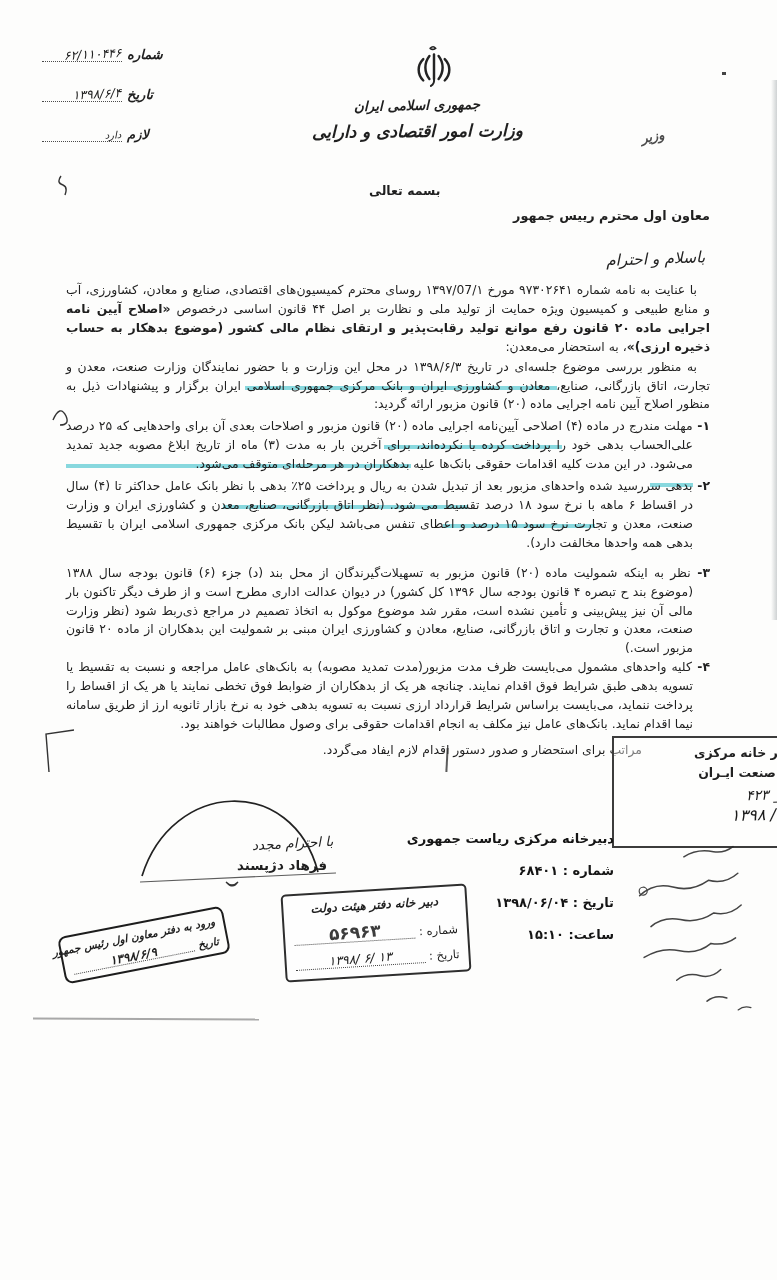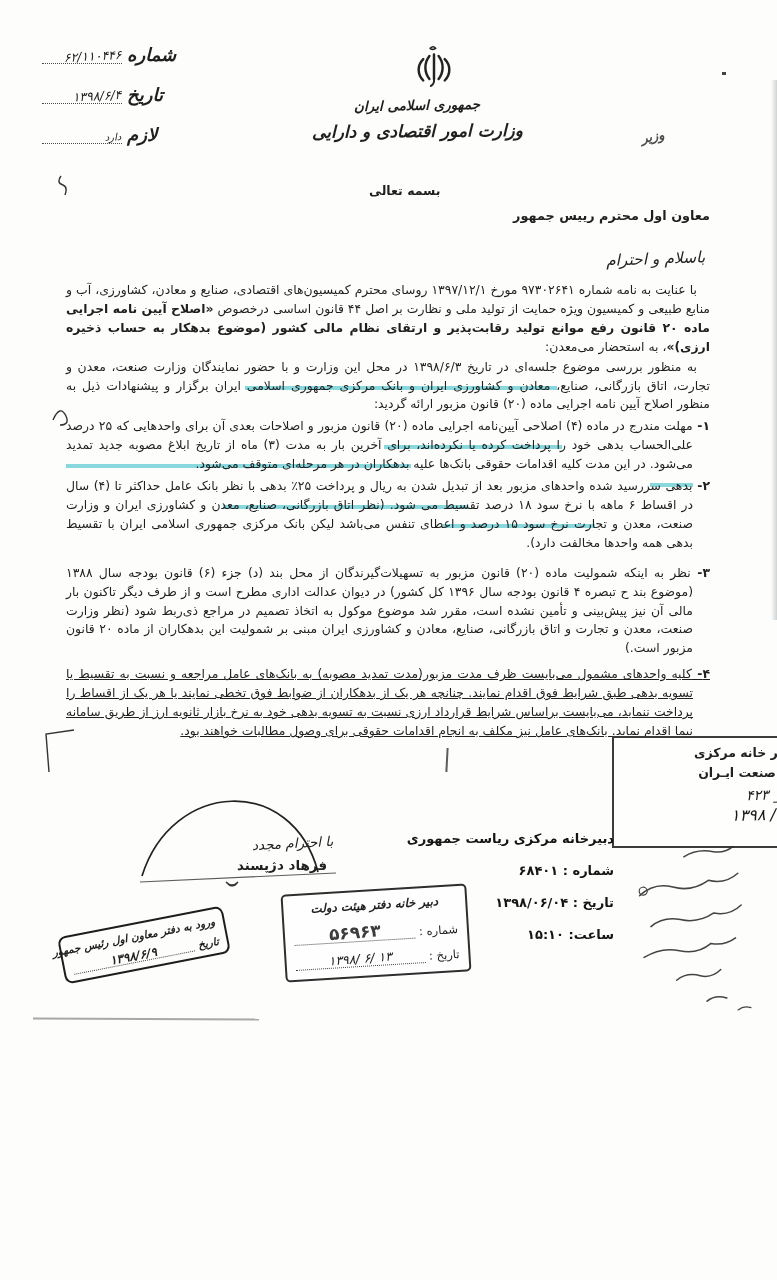--- a/index.html
+++ b/index.html
@@ -1,21 +1,21 @@
 <!DOCTYPE html>
 <html lang="fa"><head>
 <meta charset="utf-8">
 <style>
   html,body{margin:0;padding:0;background:#ffffff;}
   .page{position:relative;width:777px;height:1280px;background:#fdfdfc;overflow:hidden;
         font-family:"DejaVu Sans",sans-serif;direction:rtl;color:#1f1f1f;}
   
   .hdr-fields{position:absolute;top:44px;left:38px;width:160px;}
   .f-row{position:absolute;left:0;width:160px;white-space:nowrap;text-align:left;}
-  .f-label{font-weight:bold;font-size:18px;font-style:italic;letter-spacing:-.3px;}
+  .f-label{font-weight:bold;font-size:13px;font-style:italic;letter-spacing:-.3px;}
   .f-dots{display:inline-block;min-width:80px;border-bottom:1.6px dotted #4a4a4a;position:relative;height:15px;vertical-align:-3px;margin-left:4px;}
   .f-val{position:absolute;right:0;bottom:1px;font-size:12.5px;font-style:italic;white-space:nowrap;
          transform:rotate(-3deg);transform-origin:right bottom;color:#222;}
   .f-val.small{font-size:10px;}
   .emblem{position:absolute;left:411px;top:42px;}
   .country{position:absolute;left:332px;top:97px;width:170px;text-align:center;
            font-size:13.5px;font-weight:bold;font-style:italic;letter-spacing:-.4px;transform:rotate(-1deg);}
   .ministry{position:absolute;left:305px;top:121px;width:225px;text-align:center;
             font-size:17px;font-weight:bold;font-style:italic;letter-spacing:-.5px;transform:rotate(-.5deg);}
   .minister-side{position:absolute;left:641px;top:129px;font-size:13px;font-weight:bold;font-style:italic;
@@ -26,21 +26,21 @@
              font-size:12.8px;line-height:20px;}
   .salutation{position:absolute;right:72px;top:250px;font-size:15.5px;font-style:italic;
               transform:rotate(-2deg);letter-spacing:.5px;color:#222;}
   
   .body{position:absolute;top:281px;right:67px;left:66px;font-size:12.4px;line-height:18.9px;
         text-align:justify;text-align-last:right;letter-spacing:0;}
   .para{margin:0;text-indent:13px;}
   .para + .para{margin-top:1px;}
   .item{margin-top:3px;padding-right:17px;text-indent:-17px;}
   #items .item:nth-of-type(3){margin-top:11px;}
-  #items .item:nth-of-type(4){margin-top:7px;text-decoration:underline;}
+  #items .item:nth-of-type(4){margin-top:0;}
   .inum{font-weight:bold;}
   .closing{margin:7px 0 0;text-indent:68px;}
   .hl{border-bottom:4px solid rgba(103,205,213,.78);padding-bottom:12px;}
   b{font-weight:bold;}
   
   .ind-stamp{position:absolute;left:612px;top:736px;width:222px;height:112px;
              border:2px solid #3c3c3c;background:rgba(255,255,255,.4);
              padding:5px 10px 2px;box-sizing:border-box;text-align:right;}
   .ind-line{font-size:12.5px;font-weight:bold;letter-spacing:1px;line-height:20px;color:#222;}
   .ind-num{font-size:14px;font-style:italic;letter-spacing:2px;transform:rotate(-2deg);
@@ -123,28 +123,29 @@
   <div class="dot-artifact"></div>
 
   <div class="basmala">بسمه تعالی</div>
 
   <div class="addressee">
     <div>معاون اول محترم رییس جمهور</div>
   </div>
   <div class="salutation">باسلام و احترام</div>
 
   <div class="body">
-    <p class="para"><span>با عنایت به نامه شماره ۹۷۳۰۲۶۴۱ مورخ ۱۳۹۷/۱۲/۱ روسای محترم کمیسیون‌های اقتصادی، صنایع و معادن، کشاورزی، آب و منابع طبیعی و کمیسیون ویژه حمایت از تولید ملی و نظارت بر اصل ۴۴ قانون اساسی  درخصوص </span><b>«اصلاح آیین نامه اجرایی ماده ۲۰ قانون رفع موانع تولید رقابت‌پذیر و ارتقای نظام مالی کشور (موضوع بدهکار به حساب ذخیره ارزی)»</b><span>، به استحضار می‌معدن:</span></p>
+    <p class="para"><span>با عنایت به نامه شماره ۹۷۳۰۲۶۴۱ مورخ ۱۳۹۷/07/۱ روسای محترم کمیسیون‌های اقتصادی، صنایع و معادن، کشاورزی، آب و منابع طبیعی و کمیسیون ویژه حمایت از تولید ملی و نظارت بر اصل ۴۴ قانون اساسی  درخصوص </span><b>«اصلاح آیین نامه اجرایی ماده ۲۰ قانون رفع موانع تولید رقابت‌پذیر و ارتقای نظام مالی کشور (موضوع بدهکار به حساب ذخیره ارزی)»</b><span>، به استحضار می‌معدن:</span></p>
     <p class="para"><span>به منظور بررسی موضوع </span><span class="hl">جلسه‌ای در تاریخ ۱۳۹۸/۶/۳ در محل این وزارت و با حضور</span><span> نمایندگان وزارت صنعت، معدن و تجارت، اتاق بازرگانی، صنایع، معادن و کشاورزی ایران و بانک مرکزی جمهوری اسلامی ایران برگزار و پیشنهادات ذیل به منظور اصلاح آیین نامه اجرایی ماده (۲۰) قانون مزبور ارائه گردید:</span></p>
     <div id="items">
         <div class="item"><span class="inum">۱- </span><span>مهلت مندرج در ماده (۴) </span><span class="hl">اصلاحی آیین‌نامه اجرایی ماده (۲۰)</span><span> قانون مزبور و اصلاحات بعدی آن برای واحدهایی که ۲۵ درصد علی‌الحساب بدهی خود را پرداخت کرده یا نکرده‌اند، </span><span class="hl">برای آخرین بار به مدت (۳) ماه از تاریخ ابلاغ مصوبه جدید تمدید می‌شود.</span><span> در این مدت کلیه اقدامات حقوقی بانک‌ها علیه بدهکاران در هر مرحله‌ای متوقف می‌شود.</span></div>
         <div class="item"><span class="inum">۲- </span><span>بدهی سررسید شده واحدهای مزبور بعد از </span><span class="hl">تبدیل شدن به ریال و پرداخت ۲۵٪ بدهی با نظر</span><span> بانک عامل حداکثر تا (۴) سال در اقساط ۶ ماهه </span><span class="hl">با نرخ سود ۱۸ درصد تقسیط</span><span> می شود. (نظر اتاق بازرگانی، صنایع، معدن و کشاورزی ایران و وزارت صنعت، معدن و تجارت نرخ سود ۱۵ درصد و اعطای تنفس می‌باشد لیکن بانک مرکزی جمهوری اسلامی ایران با تقسیط بدهی همه واحدها مخالفت دارد).</span></div>
         <div class="item"><span class="inum">۳- </span><span>نظر به اینکه شمولیت ماده (۲۰) قانون مزبور به تسهیلات‌گیرندگان از محل بند (د) جزء (۶) قانون بودجه سال ۱۳۸۸ (موضوع بند ح تبصره ۴ قانون بودجه سال ۱۳۹۶ کل کشور) در دیوان عدالت اداری مطرح است و از طرف دیگر تاکنون بار مالی آن نیز پیش‌بینی و تأمین نشده است، مقرر شد موضوع موکول به اتخاذ تصمیم در مراجع ذی‌ربط شود (نظر وزارت صنعت، معدن و تجارت و اتاق بازرگانی، صنایع، معادن و کشاورزی ایران مبنی بر شمولیت این بدهکاران از ماده ۲۰ قانون مزبور است.)</span></div>
         <div class="item"><span class="inum">۴- </span><span>کلیه واحدهای مشمول می‌بایست ظرف مدت مزبور(مدت تمدید مصوبه) به بانک‌های عامل مراجعه و نسبت به تقسیط یا تسویه بدهی طبق شرایط فوق اقدام نمایند. چنانچه هر یک از بدهکاران از ضوابط فوق تخطی نمایند یا هر یک از اقساط را پرداخت ننماید، می‌بایست براساس شرایط قرارداد ارزی نسبت به تسویه بدهی خود به نرخ بازار ثانویه ارز از طریق سامانه نیما اقدام نماید. بانک‌های عامل نیز مکلف به انجام اقدامات حقوقی برای وصول مطالبات خواهند بود.</span></div>
       </div>
+    <p class="closing">مراتب برای استحضار و صدور دستور اقدام لازم ایفاد می‌گردد.</p>
   </div>
 
   <div class="ind-stamp">
     <div class="ind-line">ثبت دبیر خانه مرکزی</div>
     <div class="ind-line">سامانه صنعت ایـران</div>
     <div><span class="ind-num">۴۲۳ _ ۲۴۴۸۵</span></div>
     <div><span class="ind-date">۱۳۹۸ / ۷ / ۱۷</span></div>
   </div>
 
   <div class="pres-stamp">

